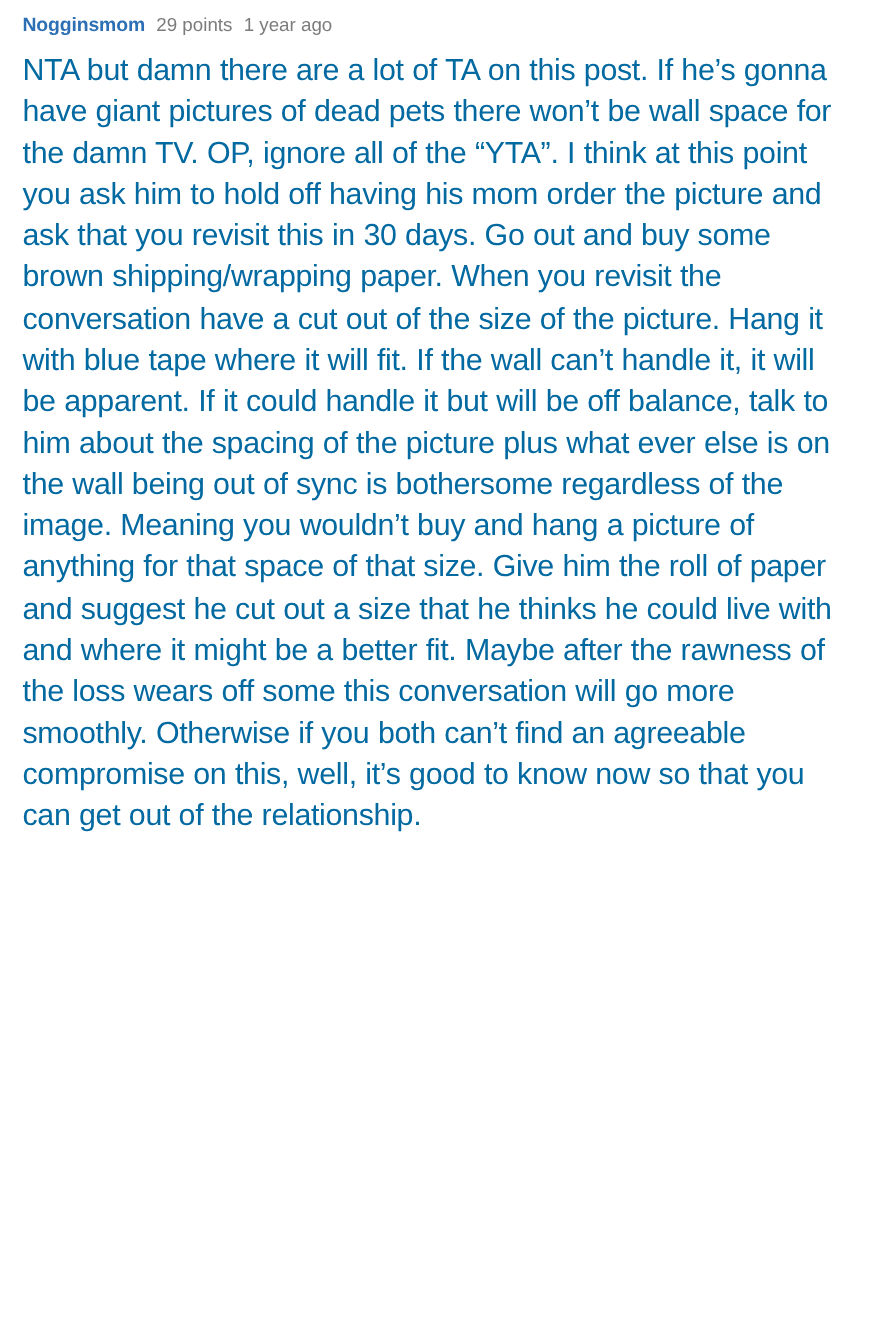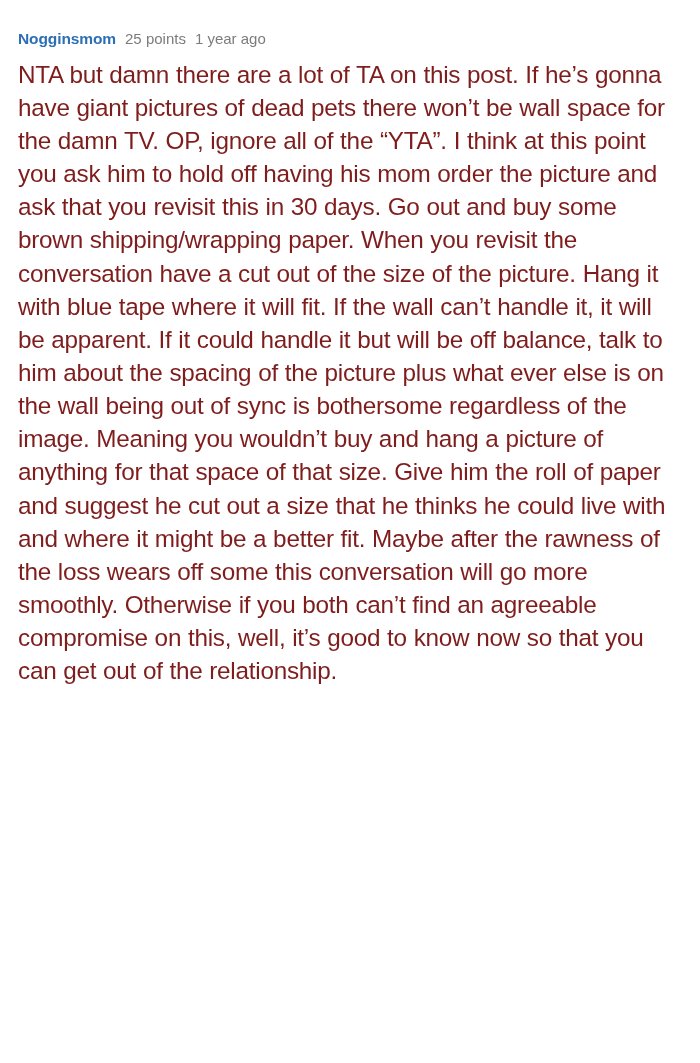--- a/index.html
+++ b/index.html
@@ -11,21 +11,21 @@
     width: 700px;
     height: 1063px;
     font-family: "Liberation Sans", sans-serif;
     color: #1a1a1b;
     overflow: hidden;
   }
   .comment {
     box-sizing: border-box;
     width: 700px;
     min-height: 1063px;
-    padding: 30px 18px 10px 18px;
+    padding: 12px 18px 10px 18px;
     background: #ffffff;
   }
   .comment-header {
     display: flex;
     align-items: baseline;
     gap: 9px;
     margin-bottom: 9px;
     font-size: 15.5px;
     line-height: 1.2;
   }
@@ -40,30 +40,30 @@
     font-size: 15px;
   }
   .timestamp {
     color: #7c7c7c;
     font-size: 15px;
     text-align: center;
   }
   .comment-body {
     font-size: 24.3px;
     line-height: 1.365;
-    color: #7f1d1d;
+    color: #0369a1;
     letter-spacing: -0.25px;
     word-spacing: 0.3px;
     text-align: left;
     font-weight: 400;
   }
 </style>
 </head>
 <body>
 
 <div class="comment">
   <div class="comment-header">
     <span class="author">Nogginsmom</span>
-    <span class="points">25 points</span>
+    <span class="points">29 points</span>
     <span class="timestamp">1 year ago</span>
   </div>
   <div class="comment-body">NTA but damn there are a lot of TA on this post. If he’s gonna have giant pictures of dead pets there won’t be wall space for the damn TV. OP, ignore all of the “YTA”. I think at this point you ask him to hold off having his mom order the picture and ask that you revisit this in 30 days. Go out and buy some brown shipping/wrapping paper. When you revisit the conversation have a cut out of the size of the picture. Hang it with blue tape where it will fit. If the wall can’t handle it, it will be apparent. If it could handle it but will be off balance, talk to him about the spacing of the picture plus what ever else is on the wall being out of sync is bothersome regardless of the image. Meaning you wouldn’t buy and hang a picture of anything for that space of that size. Give him the roll of paper and suggest he cut out a size that he thinks he could live with and where it might be a better fit. Maybe after the rawness of the loss wears off some this conversation will go more smoothly. Otherwise if you both can’t find an agreeable compromise on this, well, it’s good to know now so that you can get out of the relationship.</div>
 </div>
 
 </body></html>

